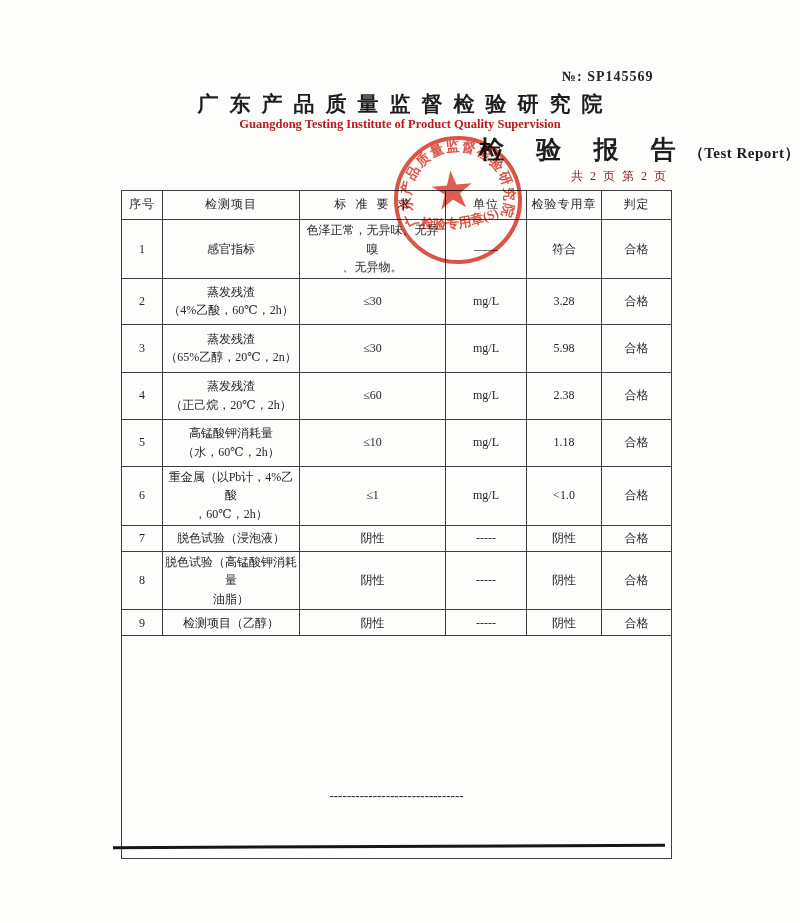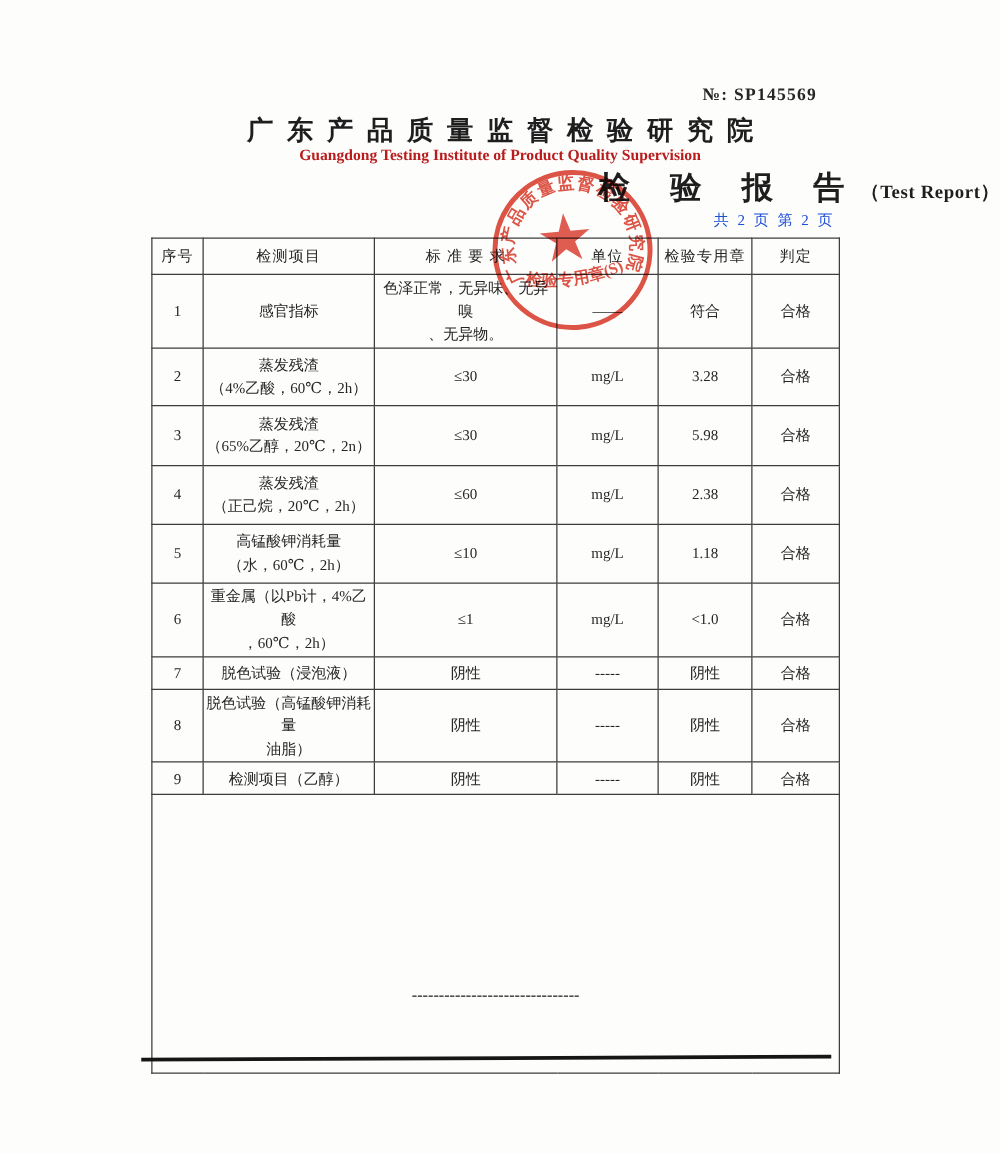--- a/index.html
+++ b/index.html
@@ -10,29 +10,29 @@
   }
   
   .report-no{position:absolute;left:562px;top:69px;font-size:14px;font-weight:bold;letter-spacing:1px;}
   .cn-title{position:absolute;left:0;top:90px;width:100%;text-align:center;
     font-size:21px;font-weight:bold;letter-spacing:11px;text-indent:11px;color:#1e1e1e;}
   .en-title{position:absolute;left:0;top:117px;width:100%;text-align:center;
     font-size:12.5px;font-weight:bold;color:#b91c1c;}
   .report-title{position:absolute;left:0;top:133px;width:100%;text-align:right;white-space:nowrap;color:#1e1e1e;}
   .report-title .cn{font-size:25px;font-weight:bold;letter-spacing:13px;}
   .report-title .en{font-size:15px;font-weight:bold;letter-spacing:0.5px;}
-  .page-info{position:absolute;right:132px;top:168px;font-size:12px;letter-spacing:2px;color:#1d4ed8;}
+  .page-info{position:absolute;right:132px;top:168px;font-size:12px;letter-spacing:2px;color:#7f1d1d;}
   
   table.report{position:absolute;left:121px;top:190px;width:550px;border-collapse:collapse;table-layout:fixed;}
   table.report th,table.report td{
     border:1px solid #3d3d3d;text-align:center;vertical-align:middle;
     font-size:12px;font-weight:normal;line-height:1.55;padding:1px 2px;
     white-space:pre-line;color:#262626;
   }
-  table.report th{letter-spacing:1px;}
+  table.report th{letter-spacing:1px;font-family:Liberation Mono, monospace;}
   td.unit-cell{font-size:11.5px;color:#3a3a3a;}
   td.empty-cell{vertical-align:top;}
   .blank-sep{display:block;margin:96px auto 0;font-size:13px;font-weight:bold;
     letter-spacing:0;color:#333;line-height:1;}
   
   .stamp{position:absolute;left:383px;top:125px;width:150px;height:150px;
     transform:rotate(-5deg);opacity:0.87;mix-blend-mode:multiply;pointer-events:none;}
   
   .footer-rule{position:absolute;left:113px;top:845px;width:552px;height:3px;background:#161616;transform:rotate(-0.25deg);}
   .footer-text{position:absolute;left:113px;top:854px;width:575px;font-size:11px;color:#222;white-space:nowrap;}

